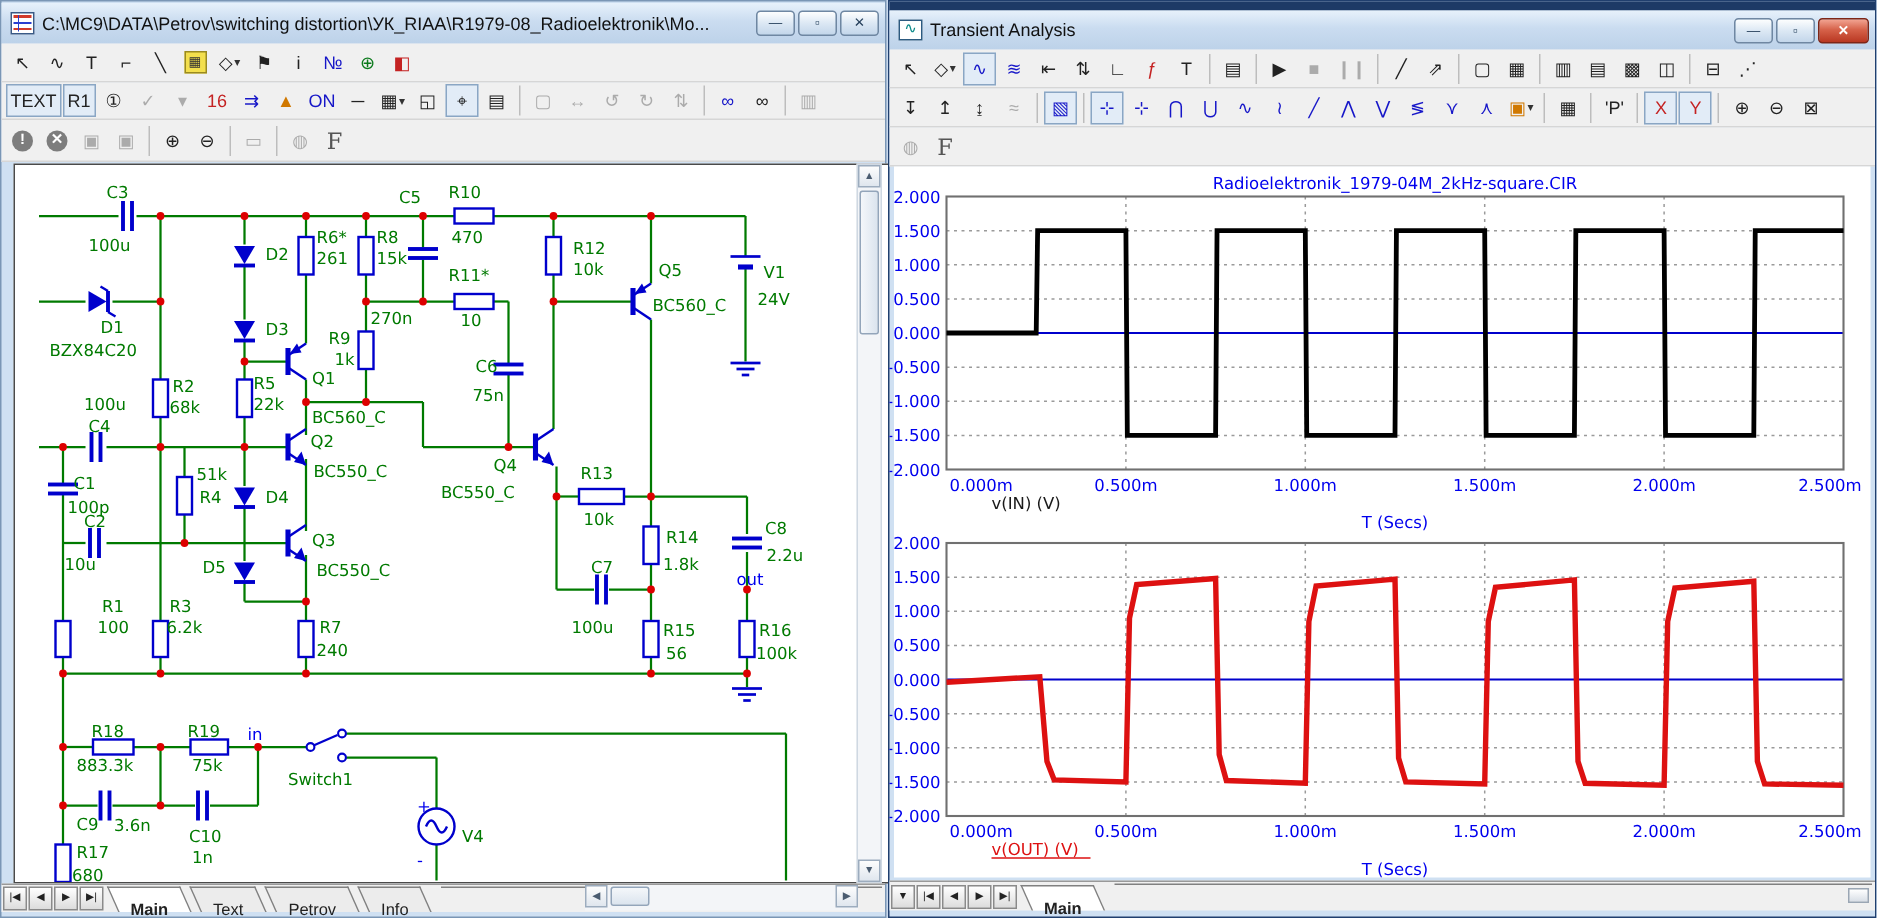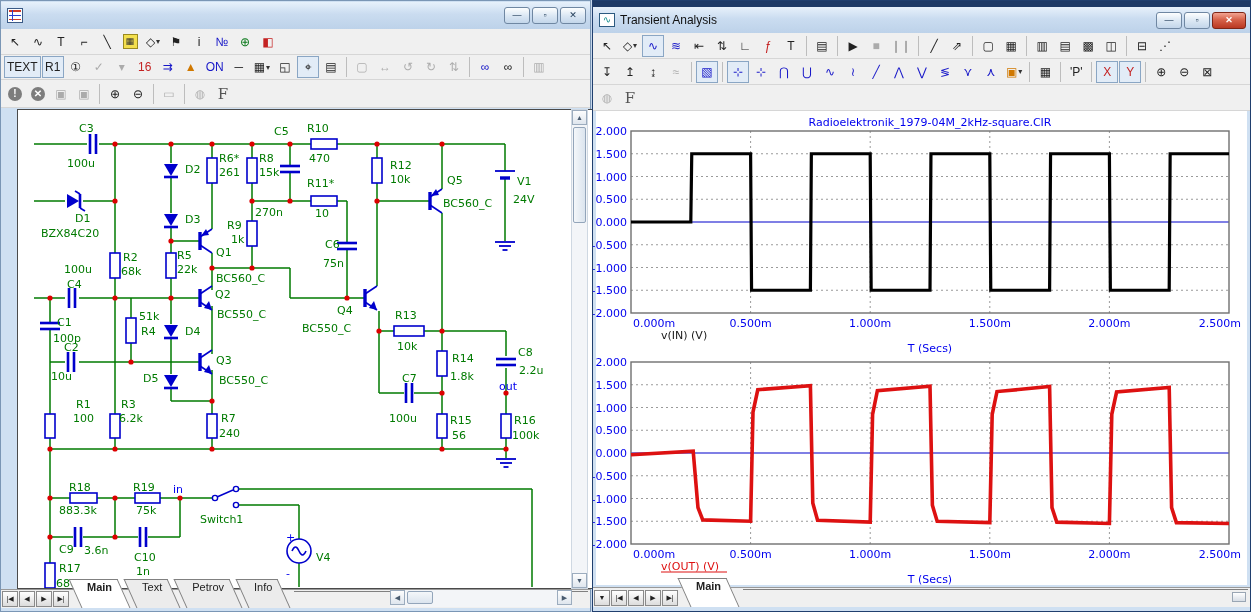--- a/index.html
+++ b/index.html
@@ -57,37 +57,37 @@
   .sep { width:1px; height:20px; background:#bdbdbd; margin:0 3px; flex:0 0 auto; }
   .dd { font-size:8px; margin-left:1px; color:#333; }
 
   
   #l-tb1 { top:28px; height:26px; } #l-tb2 { top:54px; height:25px; }
   #l-tb3 { top:79px; height:28px; }
   
   #r-tb1 { top:32px; height:26px; } #r-tb2 { top:58px; height:26px; }
   #r-tb3 { top:84px; height:26px; }
 
-  #schem-canvas { position:absolute; left:16px; top:108px; width:599px; height:480px;
+  #schem-canvas { position:absolute; left:8px; top:108px; width:599px; height:480px;
                   background:#fff; border:1px solid #4a4a4a; }
   #schem-svg { position:absolute; left:0; top:0; }
 
   .vscroll { position:absolute; width:17px; background:#f3f5f8; border:1px solid #cfd8e2; }
   #l-vscroll { left:570px; top:108px; height:480px; }
   .sbtn { position:absolute; left:0; width:15px; height:15px; background:linear-gradient(#fdfdfd,#dfe6ee);
           border:1px solid #9cacbe; font-size:7px; color:#4a5c70; text-align:center; line-height:14px; }
   .sthumb { position:absolute; left:1px; width:13px; background:linear-gradient(90deg,#f4f7fa,#dbe4ee);
             border:1px solid #93a5ba; border-radius:2px; }
 
   .tabbar { position:absolute; left:0; right:0; top:588px; height:19px; background:#f0f0f0;
             border-top:1px solid #999; display:flex; align-items:flex-end; font-size:11px; }
   #right-win .tabbar { top:586px; height:20px; }
   .navbtn { width:16px; height:16px; margin:1px 0 1px 1px; border:1px solid #8a8a8a; background:linear-gradient(#fff,#dcdcdc);
             font-size:7px; line-height:14px; text-align:center; color:#222; }
-  .tab { position:relative; height:29px; padding:0 12px; margin-left:6px; line-height:16px; color:#222; }
+  .tab { position:relative; height:17px; padding:8px 12px; margin-left:6px; line-height:16px; color:#222; }
   .tab::before { content:""; position:absolute; inset:0; border:1px solid #808080; border-bottom:none;
                  background:#ececec; transform:skewX(24deg); }
   .tab.active::before { background:#fff; }
   .tab span { position:relative; }
   .tab.active span { font-weight:bold; }
   .tabstrip-line { flex:1; height:1px; background:#808080; margin:0 2px 0 10px; align-self:flex-start; margin-top:1px; }
 
   .hscroll { position:absolute; top:589px; height:17px; background:#f3f5f8; }
   #l-hscroll { left:389px; width:182px; }
   .hbtn { position:absolute; top:0; width:15px; height:15px; background:linear-gradient(#fdfdfd,#dfe6ee);
@@ -100,20 +100,21 @@
 
   .grip { position:absolute; right:4px; top:591px; width:14px; height:10px;
           border:1px solid #9aa6b4; background:linear-gradient(#fff,#d8dee6); }
 </style>
 </head>
 <body>
 
 <div class="win" id="left-win">
   <div class="titlebar">
     <div class="doc-icon"></div>
+    <div class="title-text">C:\MC9\DATA\Petrov\switching distortion\УК_RIAA\R1979-08_Radioelektronik\Mo...</div>
     <div class="winbtns">
       <div class="wbtn">—</div>
       <div class="wbtn">▫</div>
       <div class="wbtn">✕</div>
     </div>
   </div>
   <div class="tb-row" id="l-tb1">
       <div class="tbtn ">
         <span class="glyph ">↖</span>
       </div>

